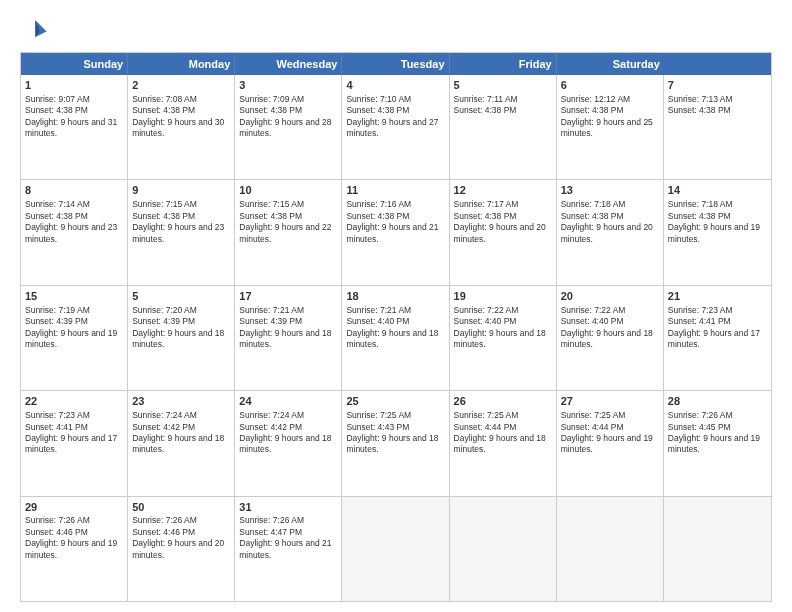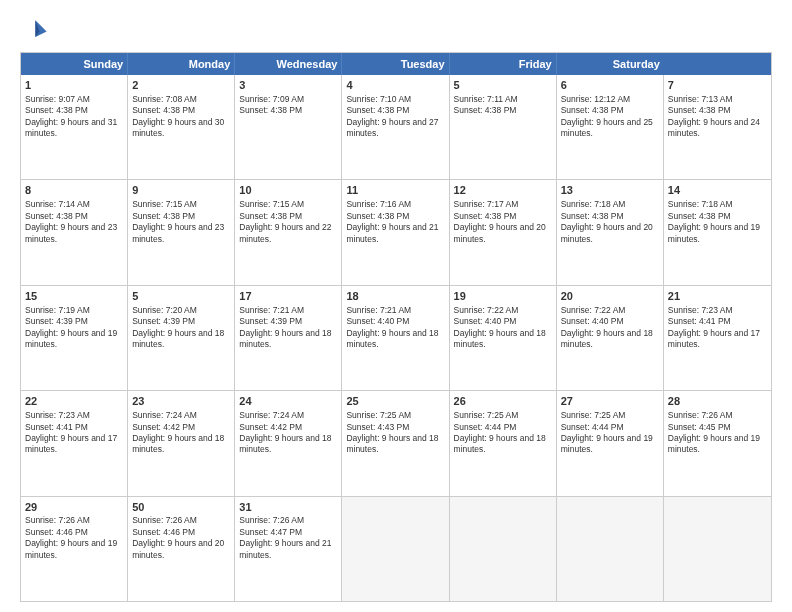--- a/index.html
+++ b/index.html
@@ -132,25 +132,25 @@
         <div class="cal-header-cell">Monday</div>
         <div class="cal-header-cell">Wednesday</div>
         <div class="cal-header-cell">Tuesday</div>
         <div class="cal-header-cell">Friday</div>
         <div class="cal-header-cell">Saturday</div>
       </div>
     <div class="calendar-body" id="cal-body">
         <div class="calendar-row">
           <div class="cal-cell"><span class="day-number">1</span><span>Sunrise: 9:07 AM</span><br><span>Sunset: 4:38 PM</span><br><span>Daylight: 9 hours and 31 minutes.</span></div>
           <div class="cal-cell"><span class="day-number">2</span><span>Sunrise: 7:08 AM</span><br><span>Sunset: 4:38 PM</span><br><span>Daylight: 9 hours and 30 minutes.</span></div>
-          <div class="cal-cell"><span class="day-number">3</span><span>Sunrise: 7:09 AM</span><br><span>Sunset: 4:38 PM</span><br></div>
+          <div class="cal-cell"><span class="day-number">3</span><span>Sunrise: 7:09 AM</span><br><span>Sunset: 4:38 PM</span><br><span>Daylight: 9 hours and 28 minutes.</span></div>
           <div class="cal-cell"><span class="day-number">4</span><span>Sunrise: 7:10 AM</span><br><span>Sunset: 4:38 PM</span><br><span>Daylight: 9 hours and 27 minutes.</span></div>
           <div class="cal-cell"><span class="day-number">5</span><span>Sunrise: 7:11 AM</span><br><span>Sunset: 4:38 PM</span><br></div>
           <div class="cal-cell"><span class="day-number">6</span><span>Sunrise: 12:12 AM</span><br><span>Sunset: 4:38 PM</span><br><span>Daylight: 9 hours and 25 minutes.</span></div>
-          <div class="cal-cell"><span class="day-number">7</span><span>Sunrise: 7:13 AM</span><br><span>Sunset: 4:38 PM</span><br><span>Daylight: 9 hours and 24 minutes.</span></div>
+          <div class="cal-cell"><span class="day-number">7</span><span>Sunrise: 7:13 AM</span><br><span>Sunset: 4:38 PM</span><br></div>
         </div>
         <div class="calendar-row">
           <div class="cal-cell"><span class="day-number">8</span><span>Sunrise: 7:14 AM</span><br><span>Sunset: 4:38 PM</span><br><span>Daylight: 9 hours and 23 minutes.</span></div>
           <div class="cal-cell"><span class="day-number">9</span><span>Sunrise: 7:15 AM</span><br><span>Sunset: 4:38 PM</span><br><span>Daylight: 9 hours and 23 minutes.</span></div>
           <div class="cal-cell"><span class="day-number">10</span><span>Sunrise: 7:15 AM</span><br><span>Sunset: 4:38 PM</span><br><span>Daylight: 9 hours and 22 minutes.</span></div>
           <div class="cal-cell"><span class="day-number">11</span><span>Sunrise: 7:16 AM</span><br><span>Sunset: 4:38 PM</span><br><span>Daylight: 9 hours and 21 minutes.</span></div>
           <div class="cal-cell"><span class="day-number">12</span><span>Sunrise: 7:17 AM</span><br><span>Sunset: 4:38 PM</span><br><span>Daylight: 9 hours and 20 minutes.</span></div>
           <div class="cal-cell"><span class="day-number">13</span><span>Sunrise: 7:18 AM</span><br><span>Sunset: 4:38 PM</span><br><span>Daylight: 9 hours and 20 minutes.</span></div>
           <div class="cal-cell"><span class="day-number">14</span><span>Sunrise: 7:18 AM</span><br><span>Sunset: 4:38 PM</span><br><span>Daylight: 9 hours and 19 minutes.</span></div>
         </div>

